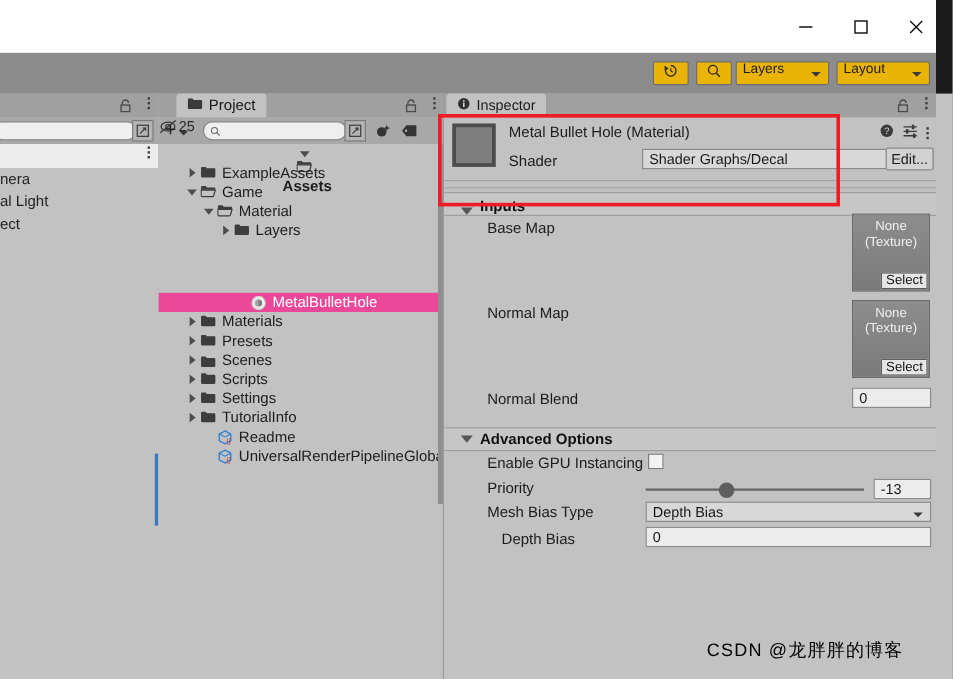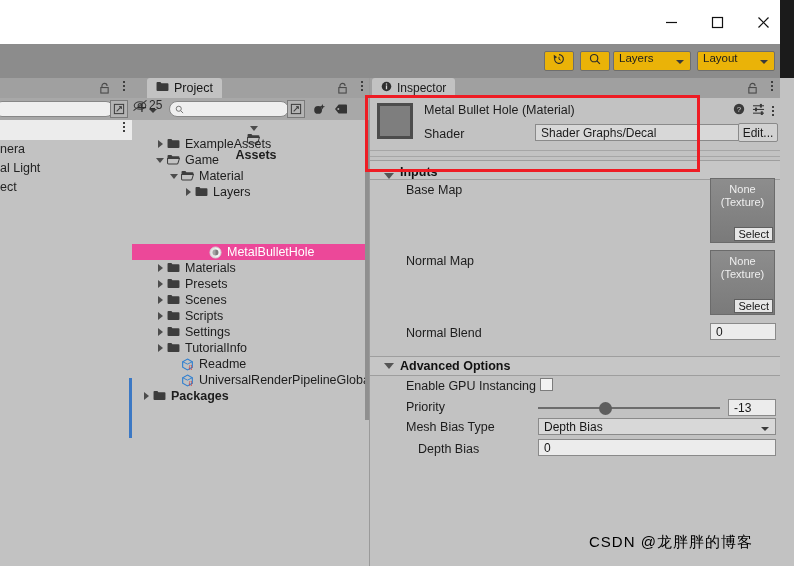--- a/index.html
+++ b/index.html
@@ -396,21 +396,21 @@
       </div>
       <div class="trow" style="padding-left: 22px;">
         <span class="tw closed"></span>
         <span class="ficon">
           <svg width="13" height="11" viewBox="0 0 14 12">
             <path d="M0.5 2.2a1 1 0 0 1 1-1h3.2l1.1 1.3h6.7a1 1 0 0 1 1 1v6.3a1 1 0 0 1-1 1H1.5a1 1 0 0 1-1-1z" fill="#3d3d3d"></path>
           </svg>
         </span>
         <span class="tlabel">Presets</span>
       </div>
-      <div class="trow" style="padding-left: 22px;">
+      <div class="trow" style="padding-left: 22px; align-items: flex-end;">
         <span class="tw closed"></span>
         <span class="ficon">
           <svg width="13" height="11" viewBox="0 0 14 12">
             <path d="M0.5 2.2a1 1 0 0 1 1-1h3.2l1.1 1.3h6.7a1 1 0 0 1 1 1v6.3a1 1 0 0 1-1 1H1.5a1 1 0 0 1-1-1z" fill="#3d3d3d"></path>
           </svg>
         </span>
         <span class="tlabel">Scenes</span>
       </div>
       <div class="trow" style="padding-left: 22px;">
         <span class="tw closed"></span>
@@ -453,29 +453,20 @@
       <div class="trow" style="padding-left: 36px;">
         <span class="tw"></span>
         <span class="ficon">
           <svg width="13" height="13" viewBox="0 0 14 14">
             <path d="M7 1.2 12.2 4v6L7 12.8 1.8 10V4z" fill="none" stroke="#2f7fd0" stroke-width="1.2"></path>
             <path d="M1.8 4 7 6.6 12.2 4" fill="none" stroke="#2f7fd0" stroke-width="1"></path>
             <text x="8.4" y="12" font-size="6" fill="#cc2b2b" font-family="Liberation Sans">{}</text>
           </svg>
         </span>
         <span class="tlabel">UniversalRenderPipelineGlobalSe</span>
-      </div>
-      <div class="trow" style="padding-left: 8px;">
-        <span class="tw closed"></span>
-        <span class="ficon">
-          <svg width="13" height="11" viewBox="0 0 14 12">
-            <path d="M0.5 2.2a1 1 0 0 1 1-1h3.2l1.1 1.3h6.7a1 1 0 0 1 1 1v6.3a1 1 0 0 1-1 1H1.5a1 1 0 0 1-1-1z" fill="#3d3d3d"></path>
-          </svg>
-        </span>
-        <span class="tlabel bold">Packages</span>
       </div>
     </div>
   <div id="proj-scroll"></div>
   <div id="proj-right-edge"></div>
 </div>
 
 <div class="abs" id="insp">
   <div class="abs" id="insp-tabbar">
     <div id="insp-tab">
       <span>

